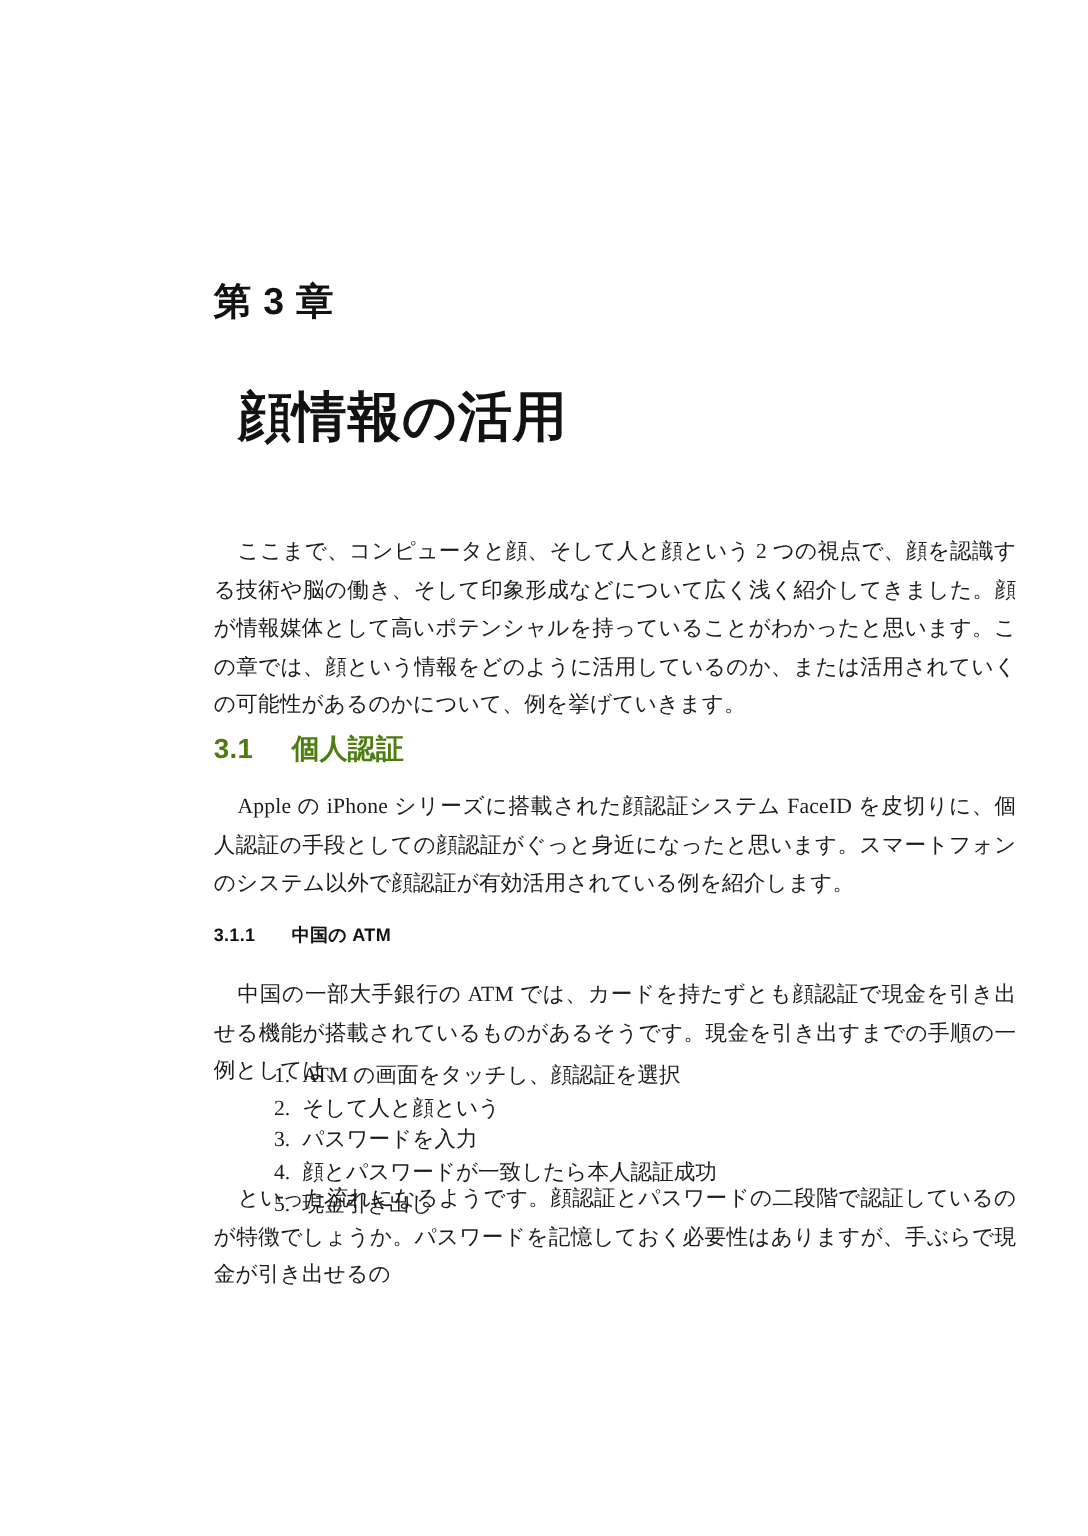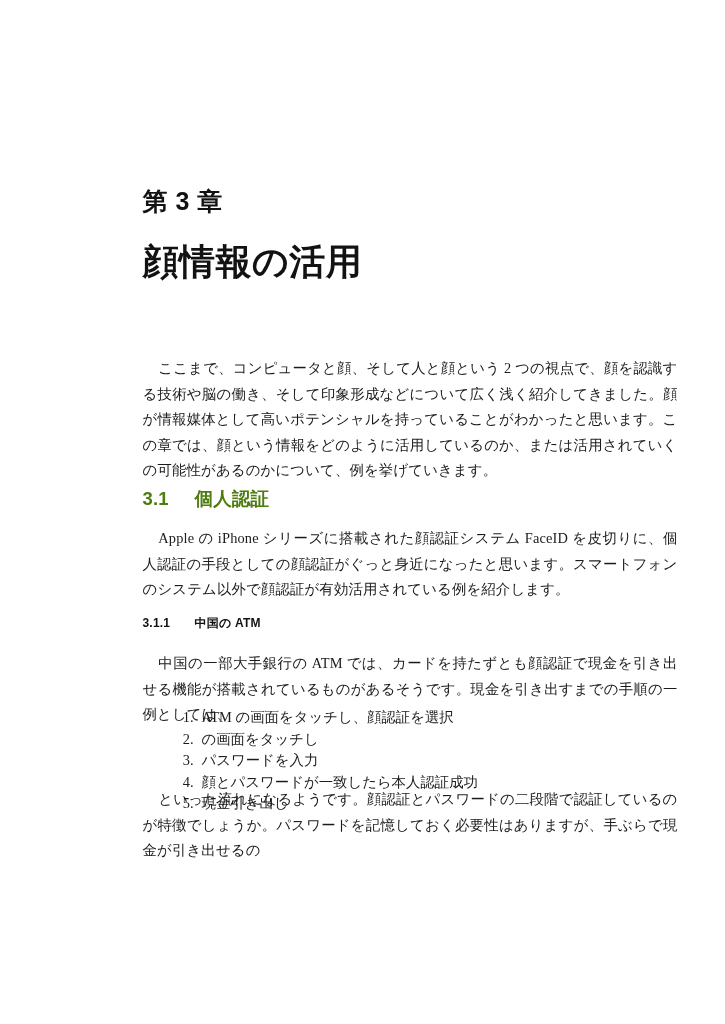--- a/index.html
+++ b/index.html
@@ -49,21 +49,21 @@
     margin: 0;
   }
 
   .chapter-title {
     font-family: "Liberation Sans", "DejaVu Sans", sans-serif;
     font-weight: bold;
     font-size: 36px;
     line-height: 1.2;
     letter-spacing: 0.5px;
     color: #121212;
-    margin: 0;
+    margin: 16px;
     padding-top: 24px;
   }
 
   
   .para {
     font-size: 14.4px;
     line-height: 25.5px;
     text-align: justify;
     text-justify: inter-character;
     margin: 0;
@@ -174,21 +174,21 @@
   <p id="subsection-para" class="text-block para indent">中国の一部大手銀行の ATM では、カードを持たずとも顔認証で現金を引き出せる機能が搭載されているものがあるそうです。現金を引き出すまでの手順の一例としては、</p>
 
   <div id="steps-wrap" class="text-block">
     <ol class="step-list">
       <li class="step-item">
         <span class="marker">1.</span>
         <span class="step-text">ATM の画面をタッチし、顔認証を選択</span>
       </li>
       <li class="step-item">
         <span class="marker">2.</span>
-        <span class="step-text">の画面をタッチし</span>
+        <span class="step-text">そして人と顔という</span>
       </li>
       <li class="step-item">
         <span class="marker">3.</span>
         <span class="step-text">パスワードを入力</span>
       </li>
       <li class="step-item">
         <span class="marker">4.</span>
         <span class="step-text">顔とパスワードが一致したら本人認証成功</span>
       </li>
       <li class="step-item">

